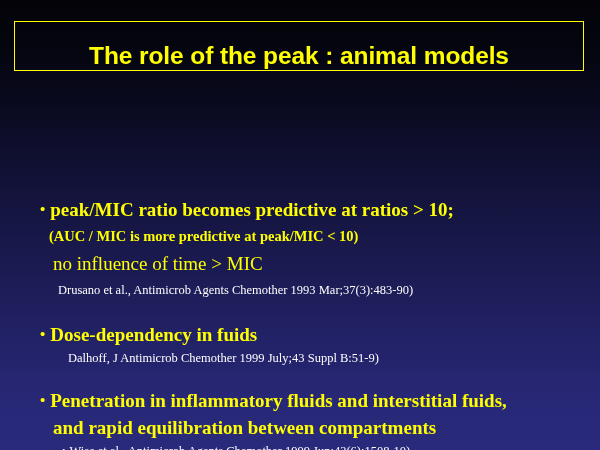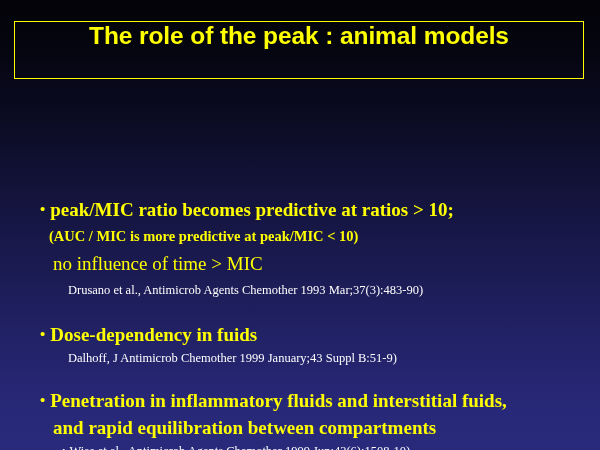--- a/index.html
+++ b/index.html
@@ -28,25 +28,25 @@
         #2a2a7c 100%);
     overflow: hidden;
   }
 
   
   .title-box {
     position: absolute;
     left: 14px;
     top: 21px;
     width: 570px;
-    height: 58px;
+    height: 50px;
     border: 1.5px solid #ffff00;
     box-sizing: border-box;
     display: flex;
-    align-items: flex-start;
+    align-items: flex-end;
     justify-content: center;
   }
   .title-text {
     font-family: "Liberation Sans", sans-serif;
     font-weight: bold;
     font-size: 24.5px;
     color: #ffff00;
     letter-spacing: -0.1px;
     white-space: nowrap;
   }
@@ -106,21 +106,21 @@
   .ref-bullet .b {
     font-size: 10px;
     margin-right: 4px;
     vertical-align: 1px;
   }
 
   
   #r1-b1      { left: 40px;  top: 105px; }
   #r1-sub1    { left: 49px;  top: 134px; }
   #r1-sub2    { left: 53px;  top: 159px; font-size: 19px; font-weight: normal; }
-  #r1-ref1    { left: 68px;  top: 189px; text-align: right; }
+  #r1-ref1    { left: 58px;  top: 189px; text-align: right; }
 
   #r2-b1      { left: 40px;  top: 230px; }
   #r2-ref1    { left: 68px;  top: 257px; }
 
   #r3-b1      { left: 40px;  top: 296px; }
   #r3-l2      { left: 53px;  top: 323px; }
   #r3-ref1    { left: 62px;  top: 350px; }
 </style>
 </head>
 <body>
@@ -140,21 +140,21 @@
     <div class="lvl1-sub" id="r1-sub1">(AUC / MIC is more predictive at peak/MIC &lt; 10)</div>
 
     <div class="lvl1-sub" id="r1-sub2">no influence of time &gt; MIC</div>
 
     <div class="ref" id="r1-ref1">Drusano et al., Antimicrob Agents Chemother 1993 Mar;37(3):483-90)</div>
 
     <div class="lvl1" id="r2-b1">
       <span class="bullet">•</span><span>Dose-dependency in fuids</span>
     </div>
 
-    <div class="ref" id="r2-ref1">Dalhoff, J Antimicrob Chemother 1999 January;43 Suppl B:51-9)</div>
+    <div class="ref" id="r2-ref1">Dalhoff, J Antimicrob Chemother 1999 July;43 Suppl B:51-9)</div>
 
     <div class="lvl1" id="r3-b1">
       <span class="bullet">•</span><span>Penetration in inflammatory fluids and interstitial fuids,</span>
     </div>
 
     <div class="lvl1" id="r3-l2">and rapid equilibration between compartments</div>
 
     <div class="ref-bullet" id="r3-ref1">
       <span class="b">•</span><span>Wise et al., Antimicrob Agents Chemother 1999 Jun;43(6):1508-10)</span>
     </div>

